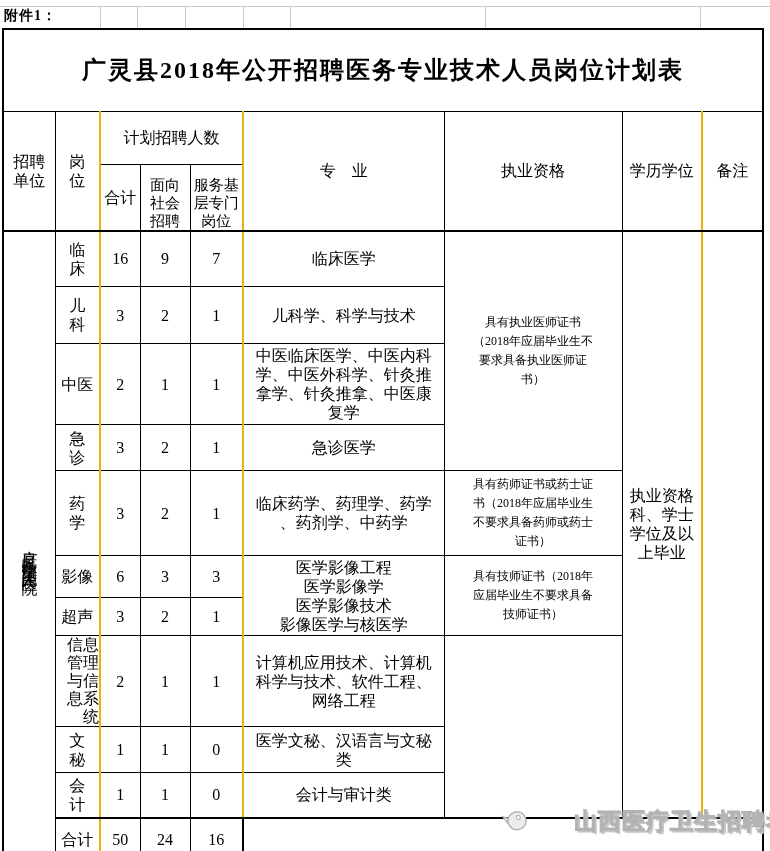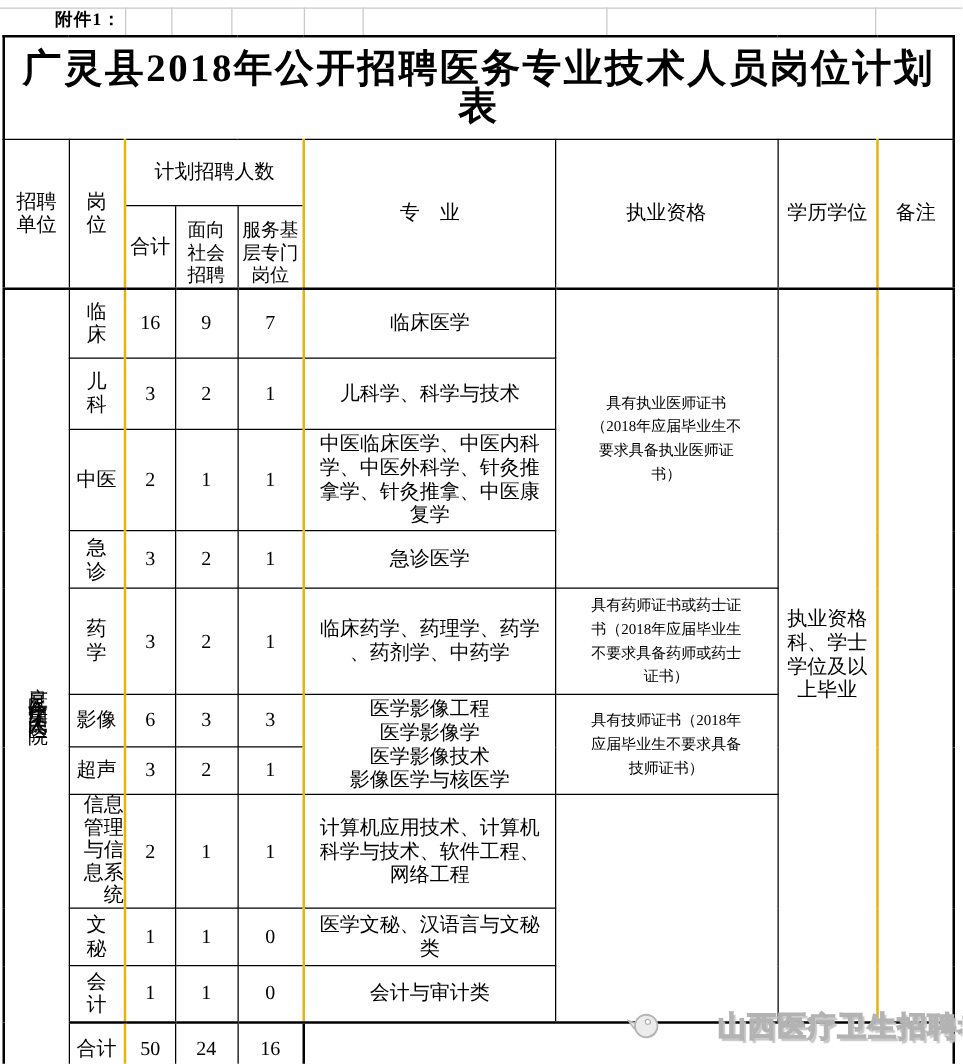--- a/index.html
+++ b/index.html
@@ -3,31 +3,31 @@
 <meta charset="utf-8">
 <style>
   html,body{margin:0;padding:0;}
   body{
     width:770px;height:851px;position:relative;background:#fff;overflow:hidden;
     font-family:"Liberation Serif","DejaVu Serif",serif;color:#000;
   }
   
   .grid-h{position:absolute;left:0;top:6px;width:770px;height:1px;background:#c9c9c9;}
   .grid-v{position:absolute;top:6px;height:22px;width:1px;background:#c9c9c9;}
-  .attach{position:absolute;left:4px;top:7px;font-size:14px;font-weight:bold;letter-spacing:1px;margin-left:40px;}
+  .attach{position:absolute;left:4px;top:7px;font-size:14px;font-weight:bold;letter-spacing:1px;}
 
   table.main{
     position:absolute;left:2px;top:28px;border-collapse:collapse;table-layout:fixed;
     border-top:2px solid #000;border-left:2px solid #000;border-right:2px solid #000;
   }
   td{
     border:1px solid #000;padding:0;text-align:center;vertical-align:middle;
     font-size:16px;line-height:19px;white-space:pre-line;overflow:hidden;
   }
-  td.title-cell{font-size:31px;font-weight:bold;letter-spacing:2px;line-height:30px;}
+  td.title-cell{font-size:24px;font-weight:bold;letter-spacing:2px;line-height:30px;}
   td.bl2{border-left:2px solid #eab308;}
   td.bb2{border-bottom:2px solid #000;}
   td.subtop{vertical-align:top;padding-top:11px;line-height:18px;font-size:15px;}
   td.qual{font-size:12px;line-height:19px;}
   td.lh18{line-height:18px;text-align:right;}
   td.open-cell{border:none;border-left:2px solid #000;}
   .vtext{writing-mode:vertical-rl;display:inline-block;letter-spacing:3px;line-height:1.15;font-size:16px;}
 
   
   .watermark{position:absolute;left:500px;top:801px;width:268px;height:40px;display:flex;align-items:center;gap:42px;}

